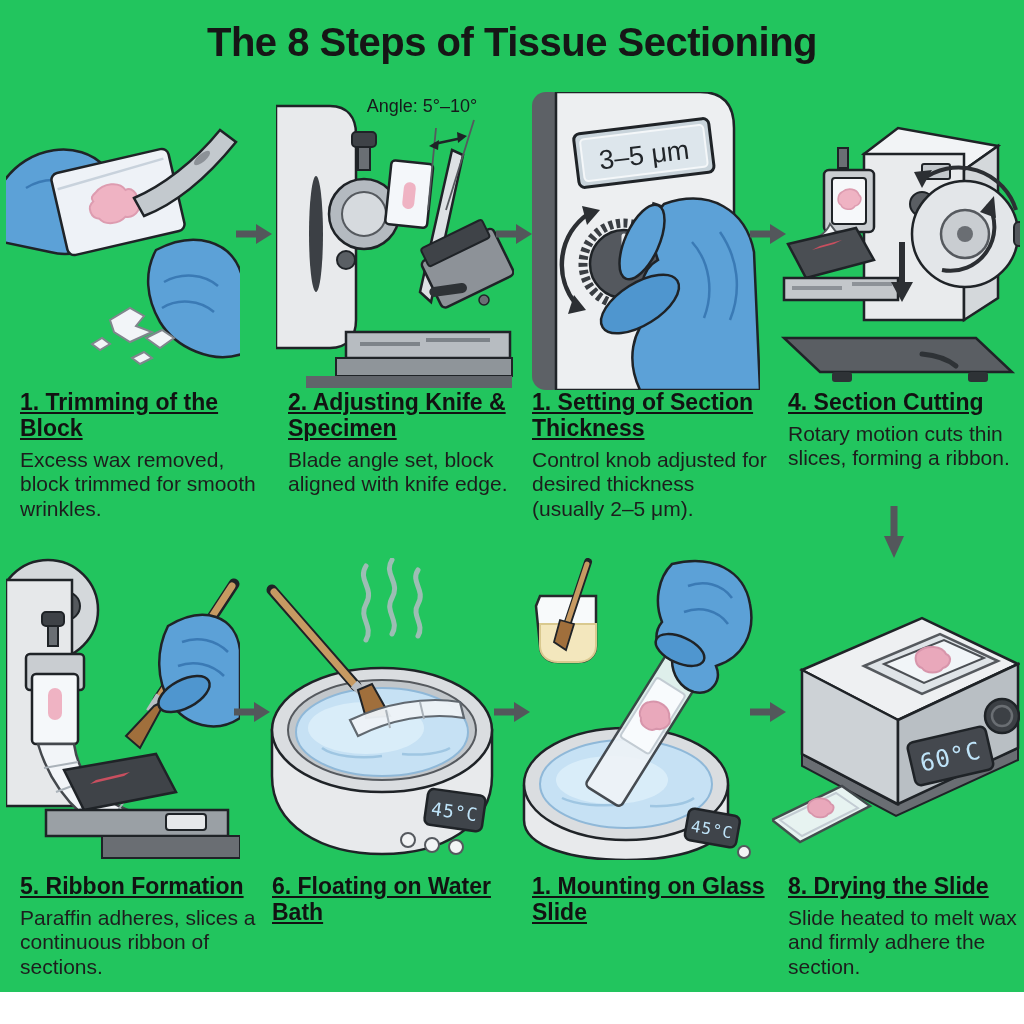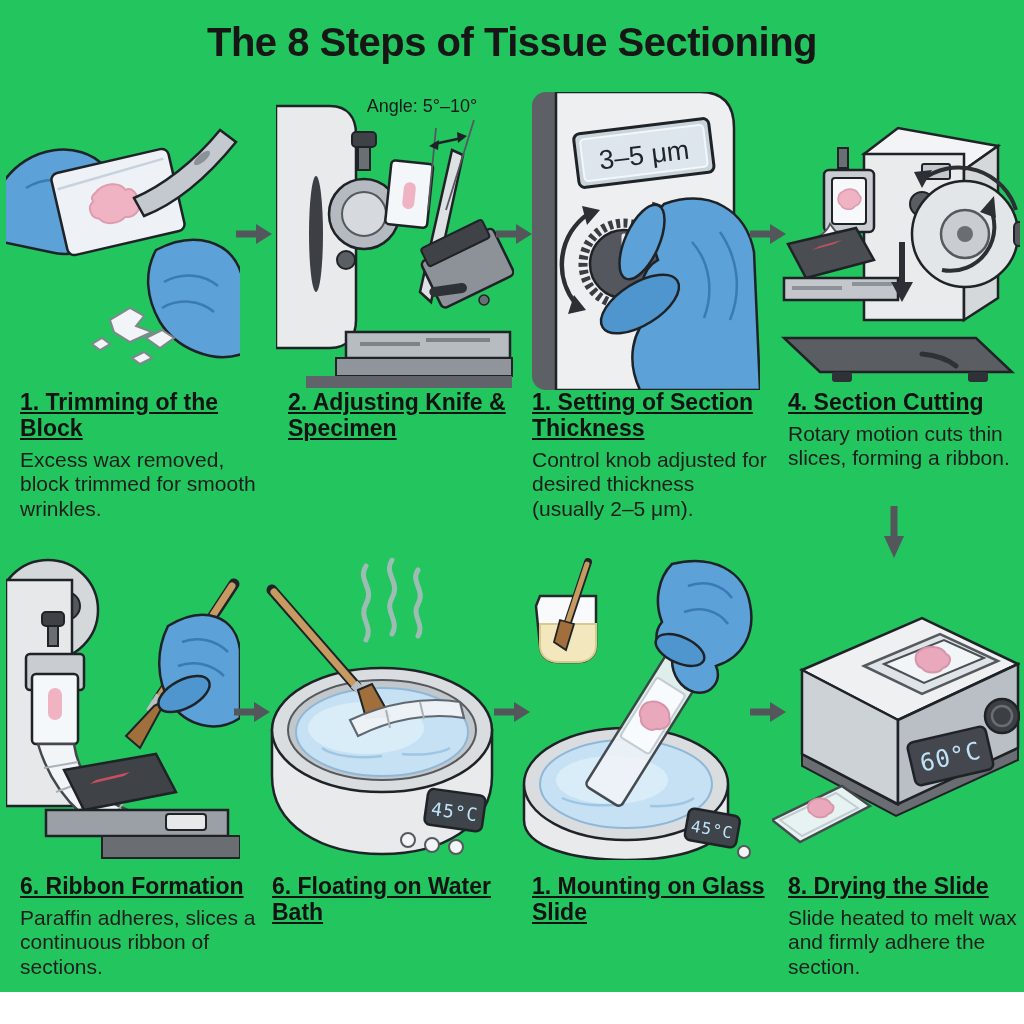--- a/index.html
+++ b/index.html
@@ -144,20 +144,21 @@
       </g>
     </svg>
   </div>
 
   <div class="cap" style="top:390px;left:20px;">
     <h3>1. Trimming of the Block</h3>
     <p>Excess wax removed, block trimmed for smooth wrinkles.</p>
   </div>
   <div class="cap" style="top:390px;left:288px;">
     <h3>2. Adjusting Knife &amp; Specimen</h3>
+    <p>Blade angle set, block aligned with knife edge.</p>
   </div>
   <div class="cap" style="top:390px;left:532px;">
     <h3>1. Setting of Section Thickness</h3>
     <p>Control knob adjusted for desired thickness (usually 2–5 μm).</p>
   </div>
   <div class="cap" style="top:390px;left:788px;">
     <h3>4. Section Cutting</h3>
     <p>Rotary motion cuts thin slices, forming a ribbon.</p>
   </div>
 
@@ -274,21 +275,21 @@
       <circle cx="230" cy="158" r="10" fill="none" stroke="#6a6e73" stroke-width="2.5"></circle>
       <g>
         <polygon points="0,262 70,228 98,248 28,284" fill="#f2f6f9" opacity="0.95" stroke="#44484d" stroke-width="2.5"></polygon>
         <polygon points="8,262 64,235 86,250 30,278" fill="none" stroke="#c3ccd3" stroke-width="2"></polygon>
         <path d="M38,244 c7,-6 18,-4 21,2 c5,2 2,9 -3,10 c-3,5 -13,4 -16,0 c-5,-2 -5,-9 -2,-12 Z" fill="#e9a8bb" stroke="#d795ab" stroke-width="1.8"></path>
       </g>
     </svg>
   </div>
 
   <div class="cap" style="top:874px;left:20px;">
-    <h3>6. Ribbon Formation</h3>
+    <h3>5. Ribbon Formation</h3>
     <p>Paraffin adheres, slices a continuous ribbon of sections.</p>
   </div>
   <div class="cap" style="top:874px;left:272px;">
     <h3>6. Floating on Water Bath</h3>
   </div>
   <div class="cap" style="top:874px;left:532px;">
     <h3>1. Mounting on Glass Slide</h3>
   </div>
   <div class="cap" style="top:874px;left:788px;">
     <h3>8. Drying the Slide</h3>

